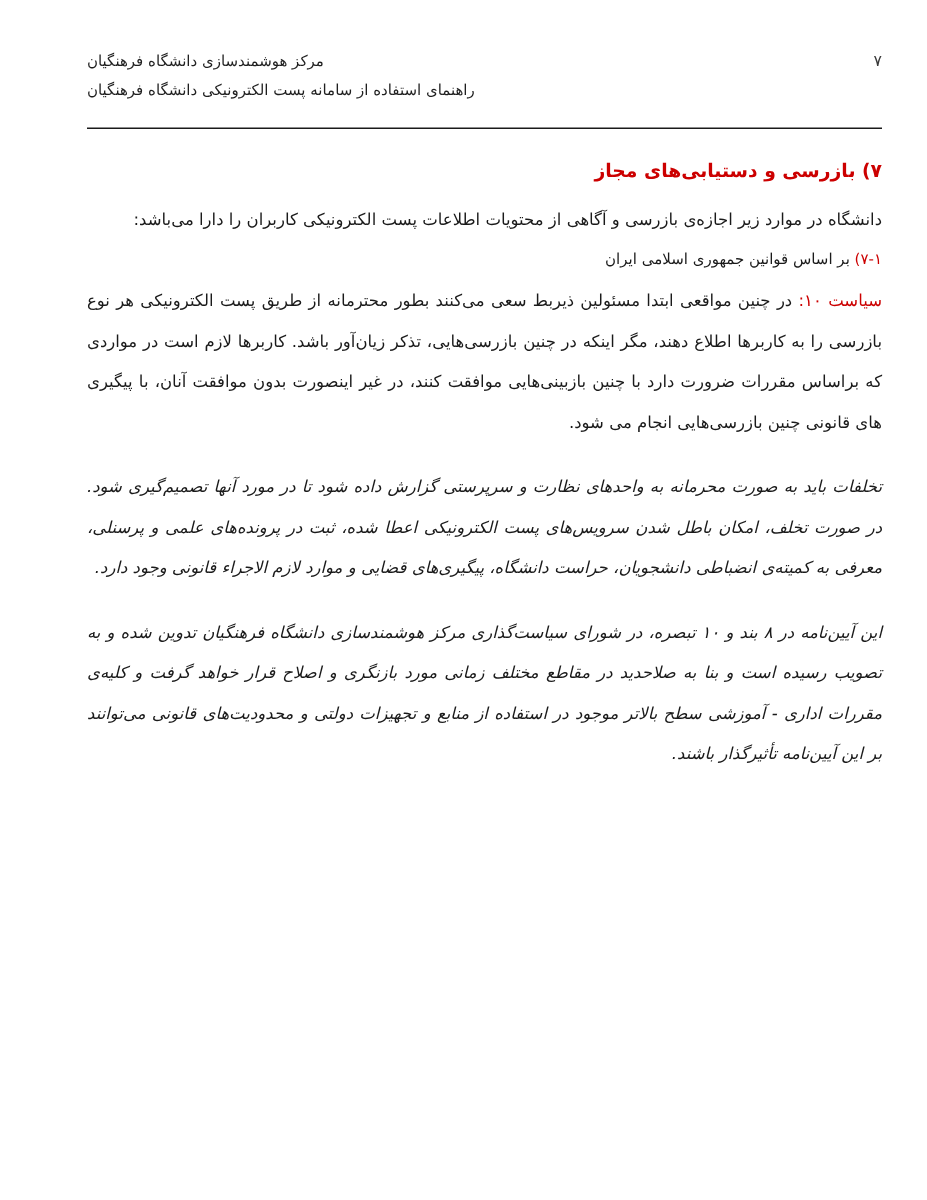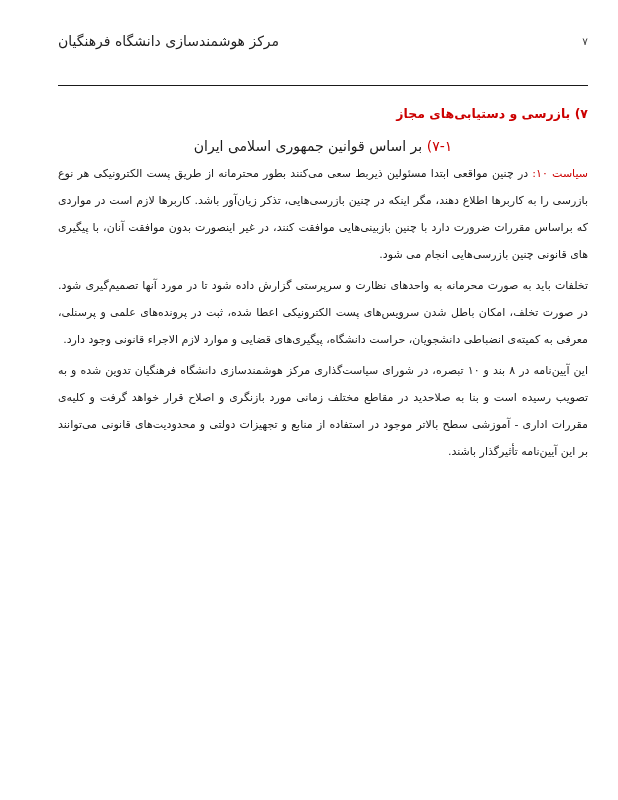--- a/index.html
+++ b/index.html
@@ -35,21 +35,21 @@
   .header-lines {
     display: flex;
     flex-direction: column;
     align-items: flex-end;
     gap: 4px;
     text-align: right;
     direction: rtl;
   }
 
   .header-line {
-    font-size: 14px;
+    font-size: 10px;
     line-height: 15px;
     color: #1f1f1f;
     white-space: nowrap;
   }
 
   .page-number {
     font-size: 10.5px;
     line-height: 15px;
     color: #3a3a3a;
     direction: rtl;
@@ -91,54 +91,57 @@
     font-size: 11px;
     line-height: 27px;
     color: #1a1a1a;
     text-align: justify;
     text-align-last: right;
     margin: 0;
     direction: rtl;
   }
 
   .para + .para {
-    margin-top: 4px;
+    margin-top: 16px;
+    font-style: italic;
   }
 
   .list-item {
-    font-size: 14px;
+    font-size: 10px;
     line-height: 27px;
     color: #1a1a1a;
-    text-align: center;
+    text-align: right;
     direction: rtl;
     margin: 0;
   }
 
   .marker-red {
     color: #CC0000;
   }
 </style>
 </head>
 <body>
 
 <div class="page">
 
   <div class="page-header">
     <div class="header-lines">
       <div class="header-line">مرکز هوشمندسازی دانشگاه فرهنگیان</div>
+      <div class="header-line">راهنمای استفاده از سامانه پست الکترونیکی دانشگاه فرهنگیان</div>
     </div>
     <div class="page-number">۷</div>
   </div>
 
   <div class="header-rule"></div>
 
   <div class="content">
 
     <h2 class="section-heading">۷) بازرسی و دستیابی‌های مجاز</h2>
 
+    <p class="para">دانشگاه در موارد زیر اجازه‌ی بازرسی و آگاهی از محتویات اطلاعات پست الکترونیکی کاربران را دارا می‌باشد:</p>
 
     <p class="list-item">
       <span class="marker-red">۷-۱)</span>
       <span>بر اساس قوانین جمهوری اسلامی ایران</span>
     </p>
 
 
     <p class="para">
       <span class="marker-red">سیاست ۱۰:</span>
       <span>در چنین مواقعی ابتدا مسئولین ذیربط سعی می‌کنند بطور محترمانه از طریق پست الکترونیکی هر نوع بازرسی را به کاربرها اطلاع دهند، مگر اینکه در چنین بازرسی‌هایی، تذکر زیان‌آور باشد. کاربرها لازم است در مواردی که براساس مقررات ضرورت دارد با چنین بازبینی‌هایی موافقت کنند، در غیر اینصورت بدون موافقت آنان، با پیگیری های قانونی چنین بازرسی‌هایی انجام می شود.</span>

